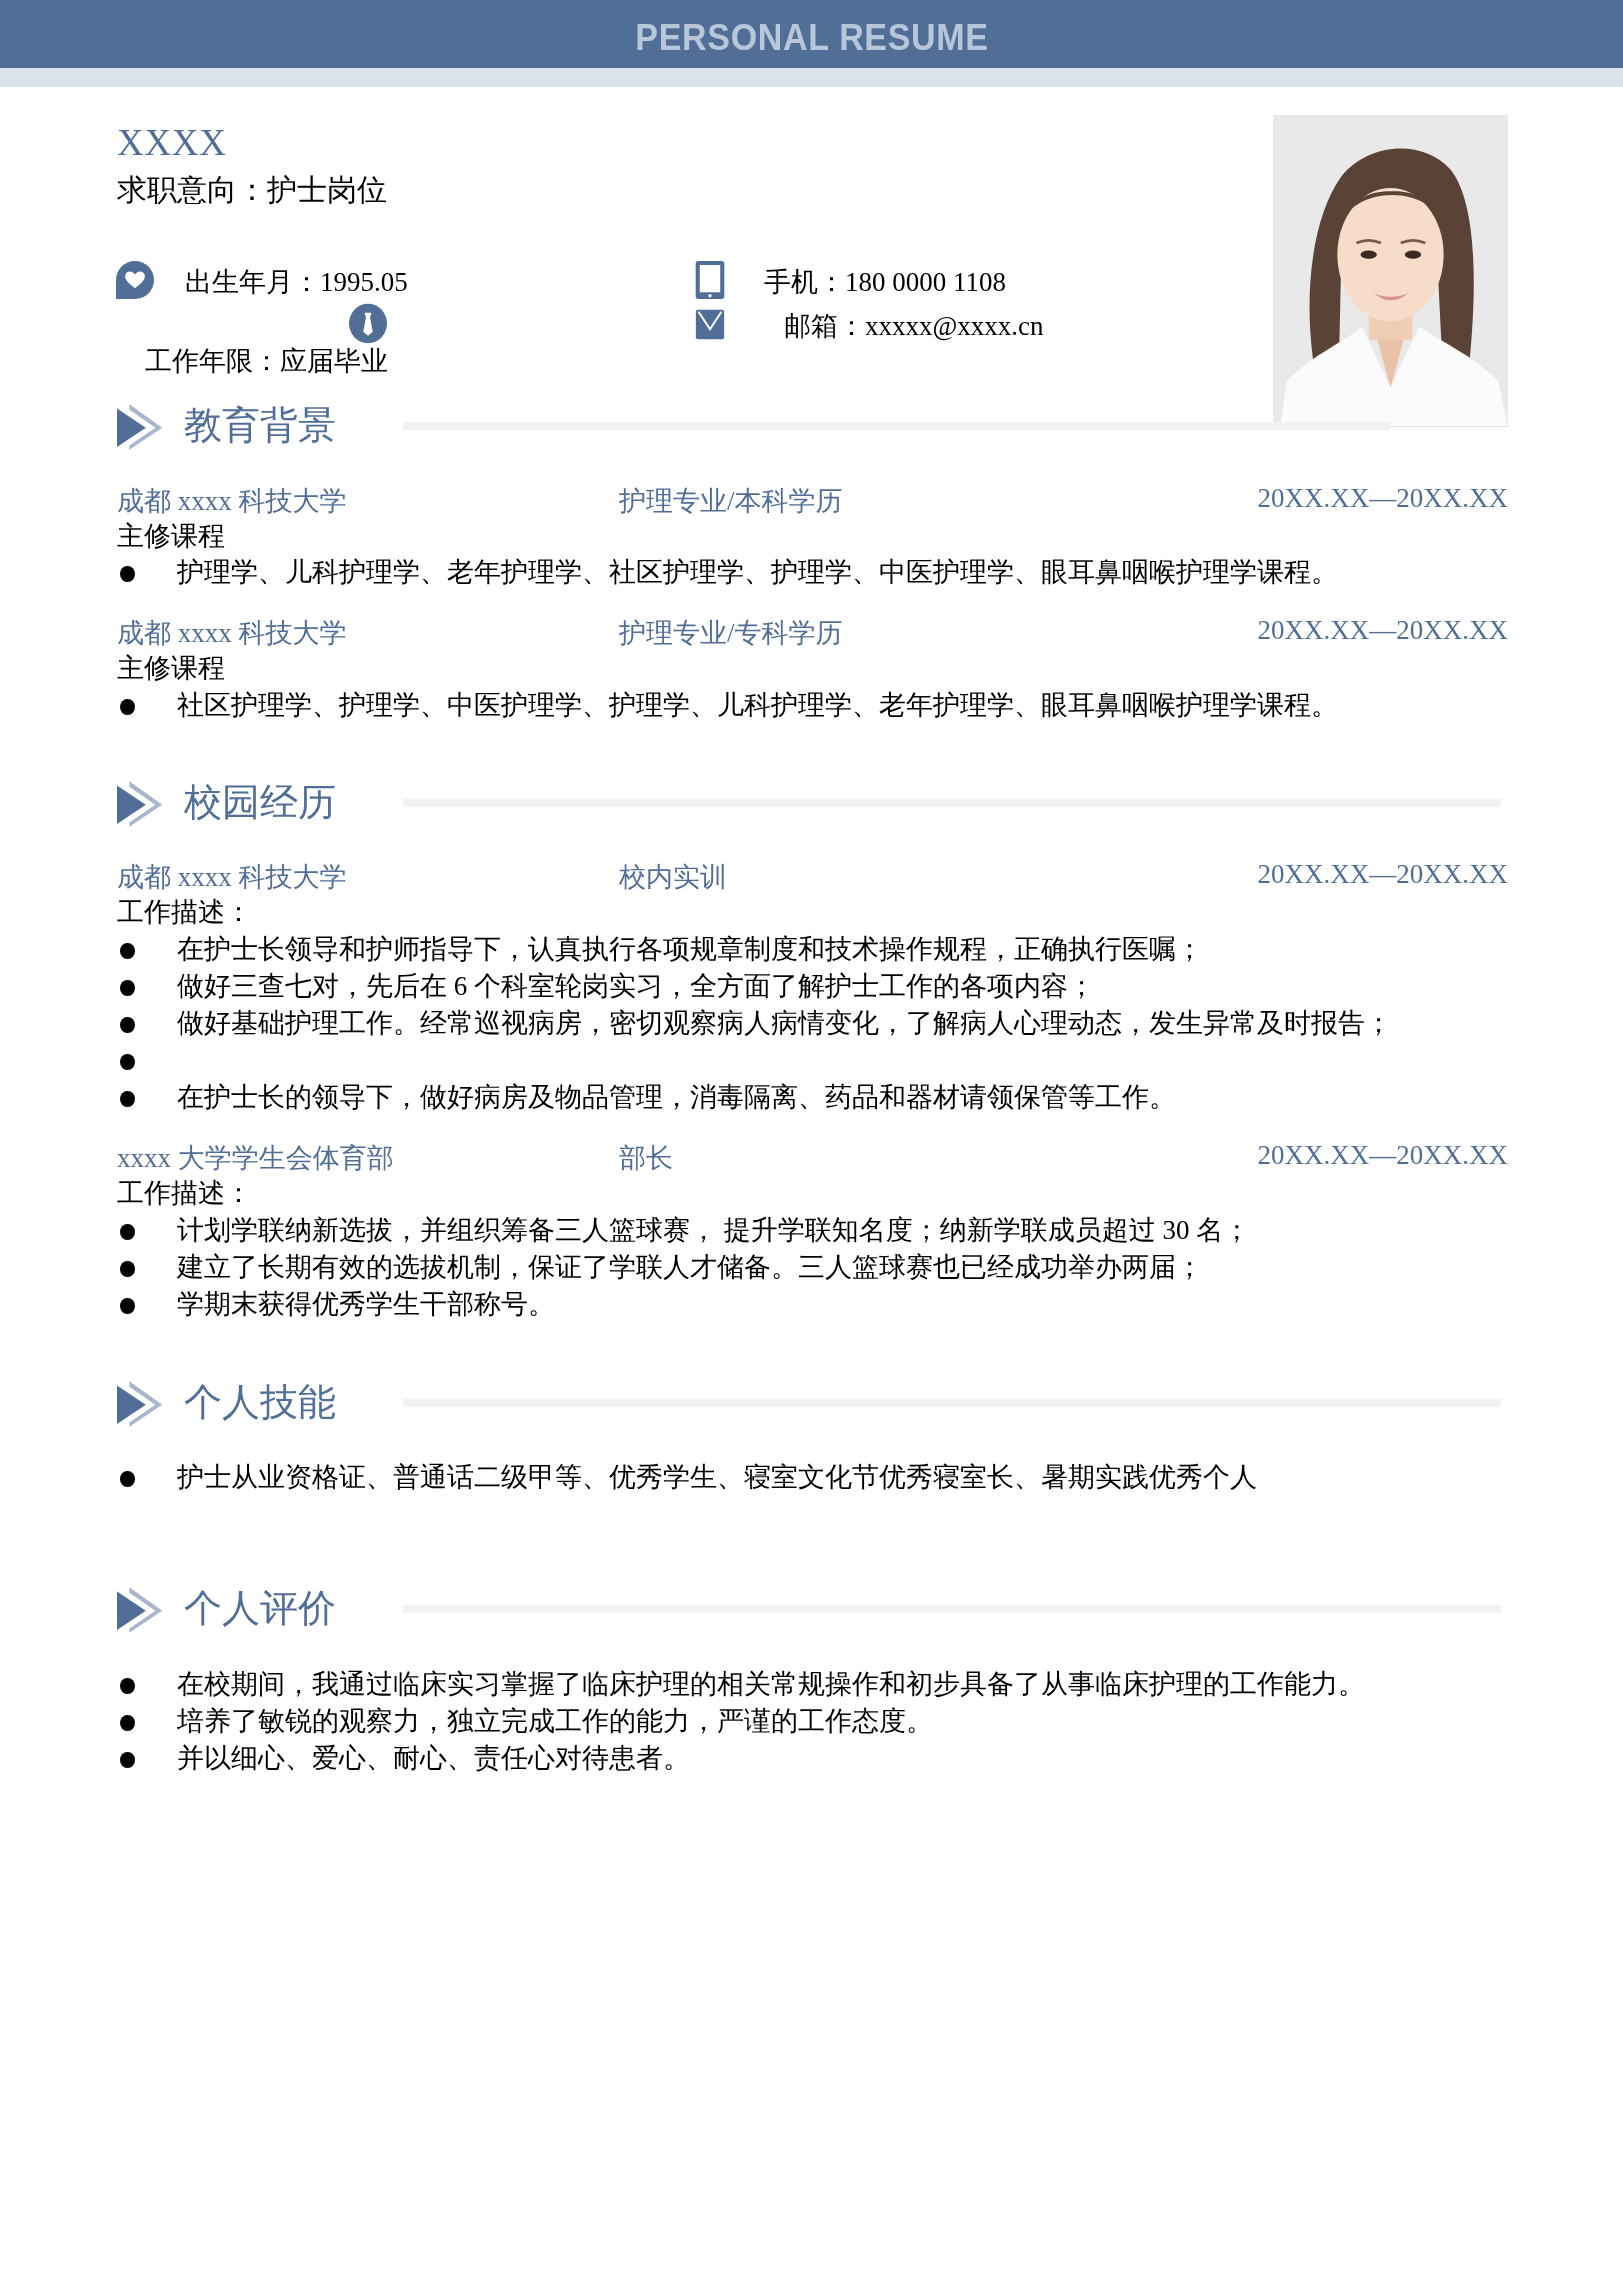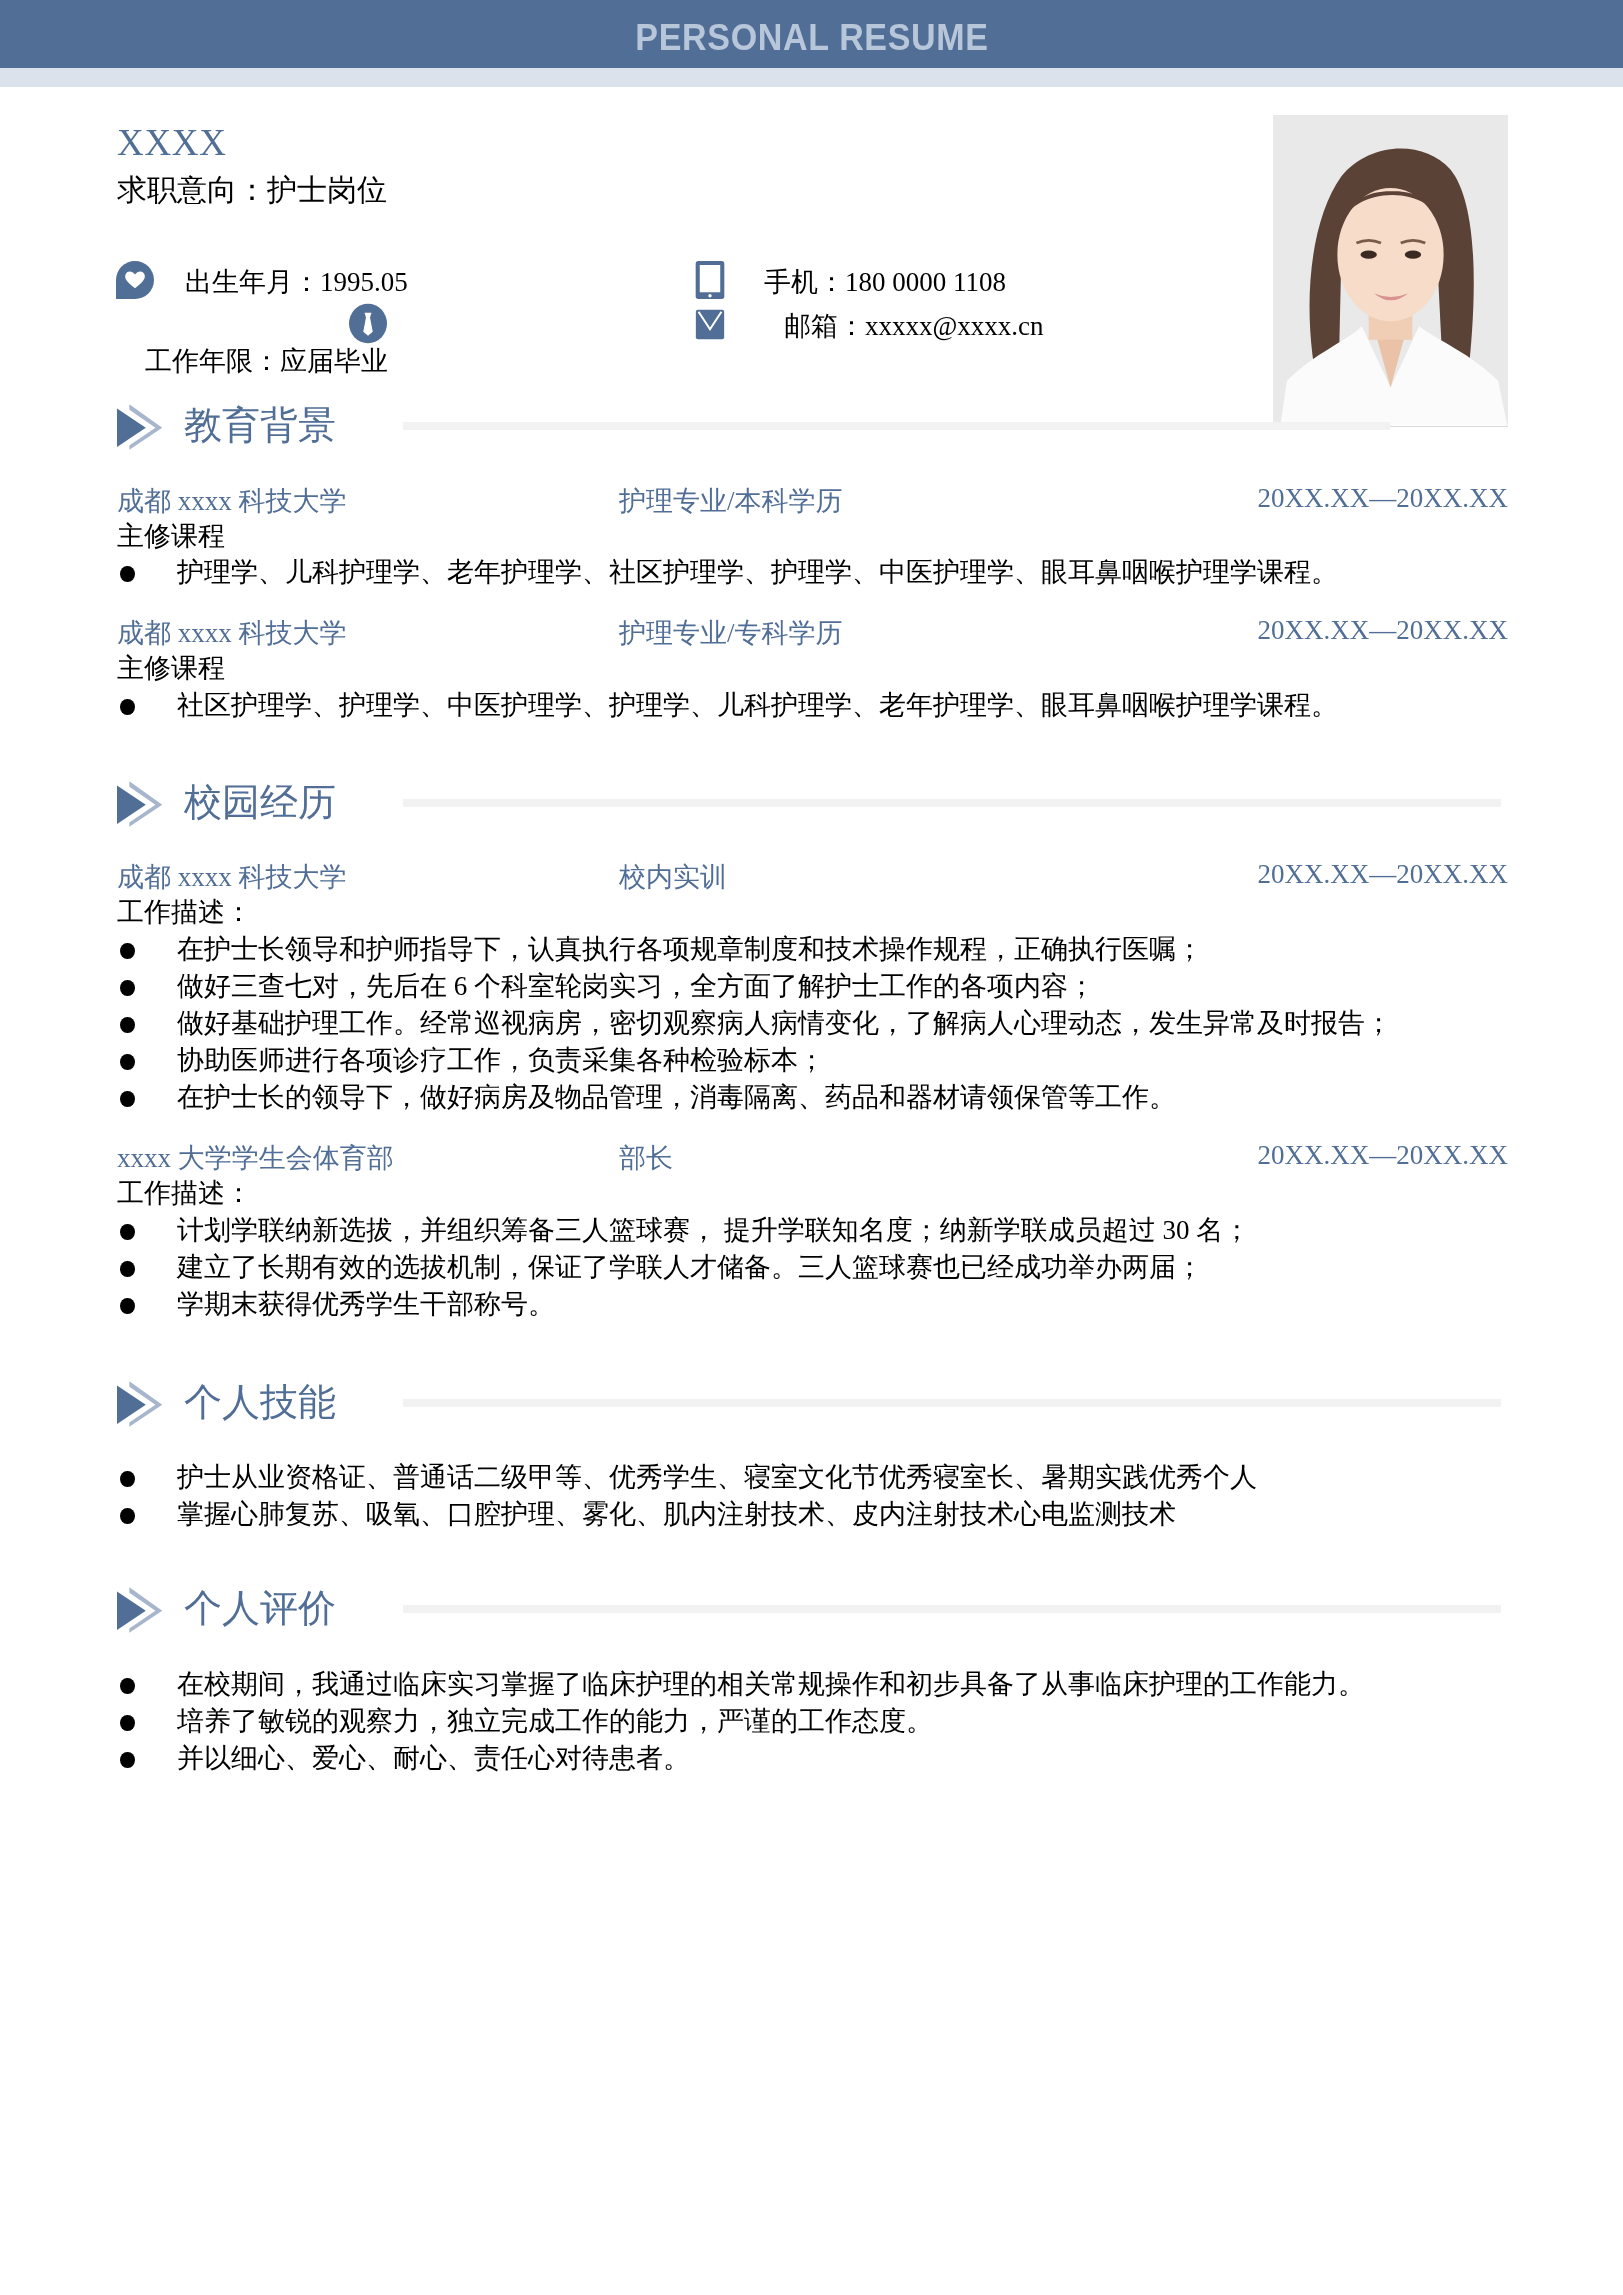--- a/index.html
+++ b/index.html
@@ -151,21 +151,21 @@
 <div class="entry-row" style="top:859px;">
   <span class="c1">成都 xxxx 科技大学</span>
   <span class="c2">校内实训</span>
   <span class="c3">20XX.XX—20XX.XX</span>
 </div>
 <div class="sub-label" style="top:894px;">工作描述：</div>
 <ul class="bullets" style="top:931px;">
   <li><span class="bullet-dot"></span><span>在护士长领导和护师指导下，认真执行各项规章制度和技术操作规程，正确执行医嘱；</span></li>
   <li><span class="bullet-dot"></span><span>做好三查七对，先后在 6 个科室轮岗实习，全方面了解护士工作的各项内容；</span></li>
   <li><span class="bullet-dot"></span><span>做好基础护理工作。经常巡视病房，密切观察病人病情变化，了解病人心理动态，发生异常及时报告；</span></li>
-  <li><span class="bullet-dot"></span><span>协助医师进行各项诊疗工作，负责采集各种检验标本；</span></li>
+  <li><span class="bullet-dot"></span></li>
   <li><span class="bullet-dot"></span><span>在护士长的领导下，做好病房及物品管理，消毒隔离、药品和器材请领保管等工作。</span></li>
 </ul>
 
 <div class="entry-row" style="top:1140px;">
   <span class="c1">xxxx 大学学生会体育部</span>
   <span class="c2">部长</span>
   <span class="c3">20XX.XX—20XX.XX</span>
 </div>
 <div class="sub-label" style="top:1175px;">工作描述：</div>
 <ul class="bullets" style="top:1212px;">
@@ -177,21 +177,20 @@
 <div class="section-head" style="top:1374px;">
   <svg class="section-arrow" viewBox="0 0 70 70">
     <polygon points="18,2 66,36 18,68 18,62 56,36 18,10" fill="#a7b6cd"></polygon>
     <polygon points="0,8 42,36 0,64" fill="#516e96"></polygon>
   </svg>
   <span class="section-title">个人技能</span>
   <div class="section-rule" style="width:1098px;"></div>
 </div>
 <ul class="bullets" style="top:1459px;">
   <li><span class="bullet-dot"></span><span>护士从业资格证、普通话二级甲等、优秀学生、寝室文化节优秀寝室长、暑期实践优秀个人</span></li>
-  <li><span class="bullet-dot"></span><span>掌握心肺复苏、吸氧、口腔护理、雾化、肌内注射技术、皮内注射技术心电监测技术</span></li>
 </ul>
 
 <div class="section-head" style="top:1580px;">
   <svg class="section-arrow" viewBox="0 0 70 70">
     <polygon points="18,2 66,36 18,68 18,62 56,36 18,10" fill="#a7b6cd"></polygon>
     <polygon points="0,8 42,36 0,64" fill="#516e96"></polygon>
   </svg>
   <span class="section-title">个人评价</span>
   <div class="section-rule" style="width:1098px;"></div>
 </div>

